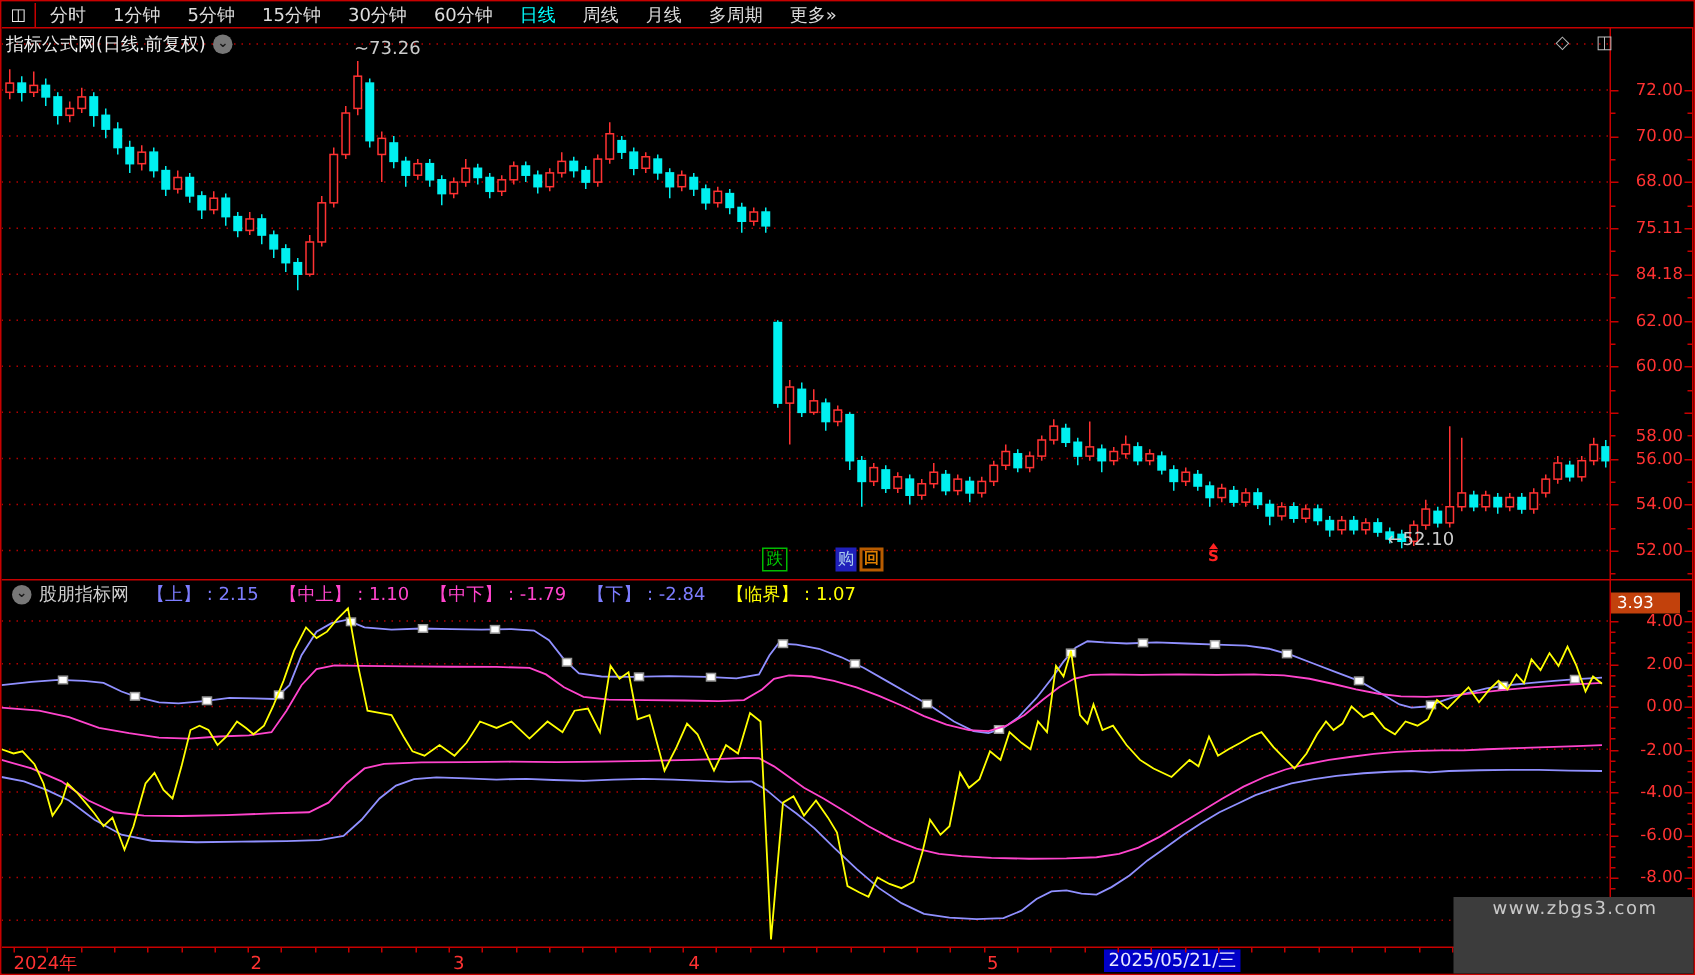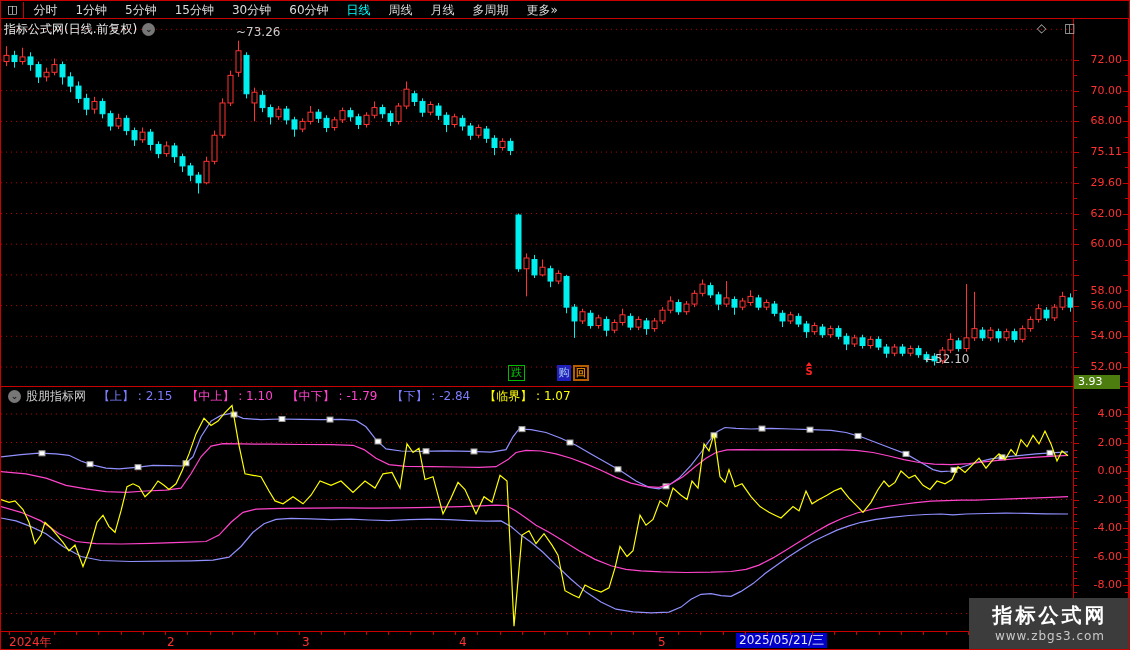--- a/index.html
+++ b/index.html
@@ -24,21 +24,21 @@
   #corner-icons{position:absolute;left:1036px;top:20px;color:#b8b8b8;font-size:12px;z-index:5;letter-spacing:7px;}
   .axis-label{position:absolute;left:1074px;width:47px;text-align:right;color:#ff3232;font-size:11px;line-height:13px;z-index:3;}
   .tick{position:absolute;background:#c80000;z-index:3;}
   #vline1{position:absolute;left:1072px;top:17px;width:1px;height:632px;background:#c80000;z-index:2;}
   #vline2{position:absolute;left:1127px;top:17px;width:1px;height:632px;background:#c80000;z-index:2;}
   #sep-main{position:absolute;left:0;top:385px;width:1128px;height:1px;background:#c80000;z-index:4;}
   
   #ind-header{position:absolute;left:2px;top:388px;height:15px;display:flex;align-items:center;font-size:12px;z-index:6;white-space:nowrap;}
   #ind-header .leg{margin-right:14px;}
   #ind-name{color:#cfcfcf;margin:0 12px 0 5px;}
-  #val-box{position:absolute;left:1073px;top:374px;width:42px;height:14px;background:#4d7c0f;color:#fff;
+  #val-box{position:absolute;left:1073px;top:394px;width:42px;height:14px;background:#c2410c;color:#fff;
            font-size:11px;line-height:14px;padding-left:4px;z-index:7;}
   
   #datebar{position:absolute;left:0;top:630px;width:1128px;height:18px;border-top:1px solid #c80000;background:#000;z-index:4;}
   .dlabel{position:absolute;top:3px;color:#ff3232;font-size:12px;line-height:14px;}
   #date-hl{position:absolute;top:1px;background:#0000c8;color:#e8e8ff;font-size:12px;line-height:15px;padding:0 3px;}
   
   .mk{position:absolute;z-index:6;text-align:center;}
   #mk-die{left:507px;top:364px;width:15px;height:14px;border:1px solid #00bb00;color:#00cc00;font-size:11px;line-height:14px;}
   #mk-gou{left:556px;top:364px;width:14px;height:16px;background:#2020bb;color:#aaccee;font-size:11px;line-height:16px;}
   #mk-hui{left:572px;top:364px;width:12px;height:12px;border:2px solid #b85c00;color:#e08000;font-size:10px;line-height:12px;font-weight:bold;}
@@ -481,28 +481,27 @@
       <div style="position: absolute; left: 922.3px; top: 0px; width: 1px; height: 3px; background: rgb(200, 0, 0);"></div>
       <div style="position: absolute; left: 944.6px; top: 0px; width: 1px; height: 3px; background: rgb(200, 0, 0);"></div>
       <div style="position: absolute; left: 966.9px; top: 0px; width: 1px; height: 3px; background: rgb(200, 0, 0);"></div>
       <div style="position: absolute; left: 989.2px; top: 0px; width: 1px; height: 3px; background: rgb(200, 0, 0);"></div>
       <div style="position: absolute; left: 1011.5px; top: 0px; width: 1px; height: 3px; background: rgb(200, 0, 0);"></div>
       <div style="position: absolute; left: 1033.8px; top: 0px; width: 1px; height: 3px; background: rgb(200, 0, 0);"></div>
       <div style="position: absolute; left: 1056.1px; top: 0px; width: 1px; height: 3px; background: rgb(200, 0, 0);"></div>
     </div>
 
   <div id="watermark">
-    <div id="wm1">指标公式网</div>
     <div id="wm2">www.zbgs3.com</div>
   </div>
 <div class="axis-label" style="top: 52px; position: absolute;">72.00</div>
     <div class="axis-label" style="top: 82.7px; position: absolute;">70.00</div>
     <div class="axis-label" style="top: 113.4px; position: absolute;">68.00</div>
     <div class="axis-label" style="top: 144.1px; position: absolute;">75.11</div>
-    <div class="axis-label" style="top: 174.8px; position: absolute;">29.60</div>
+    <div class="axis-label" style="top: 174.8px; position: absolute;">84.18</div>
     <div class="axis-label" style="top: 205.5px; position: absolute;">62.00</div>
     <div class="axis-label" style="top: 236.2px; position: absolute;">60.00</div>
     <div class="axis-label" style="top: 283px; position: absolute;">58.00</div>
     <div class="axis-label" style="top: 297.6px; position: absolute;">56.00</div>
     <div class="axis-label" style="top: 328.3px; position: absolute;">54.00</div>
     <div class="axis-label" style="top: 359px; position: absolute;">52.00</div>
     <div class="tick" style="left: 1073px; top: 59px; width: 5px; height: 1px; position: absolute;"></div>
     <div class="tick" style="left: 1122px; top: 59px; width: 5px; height: 1px; position: absolute;"></div>
     <div class="tick" style="left: 1073px; top: 74.35px; width: 3px; height: 1px; position: absolute;"></div>
     <div class="tick" style="left: 1124px; top: 74.35px; width: 3px; height: 1px; position: absolute;"></div>

